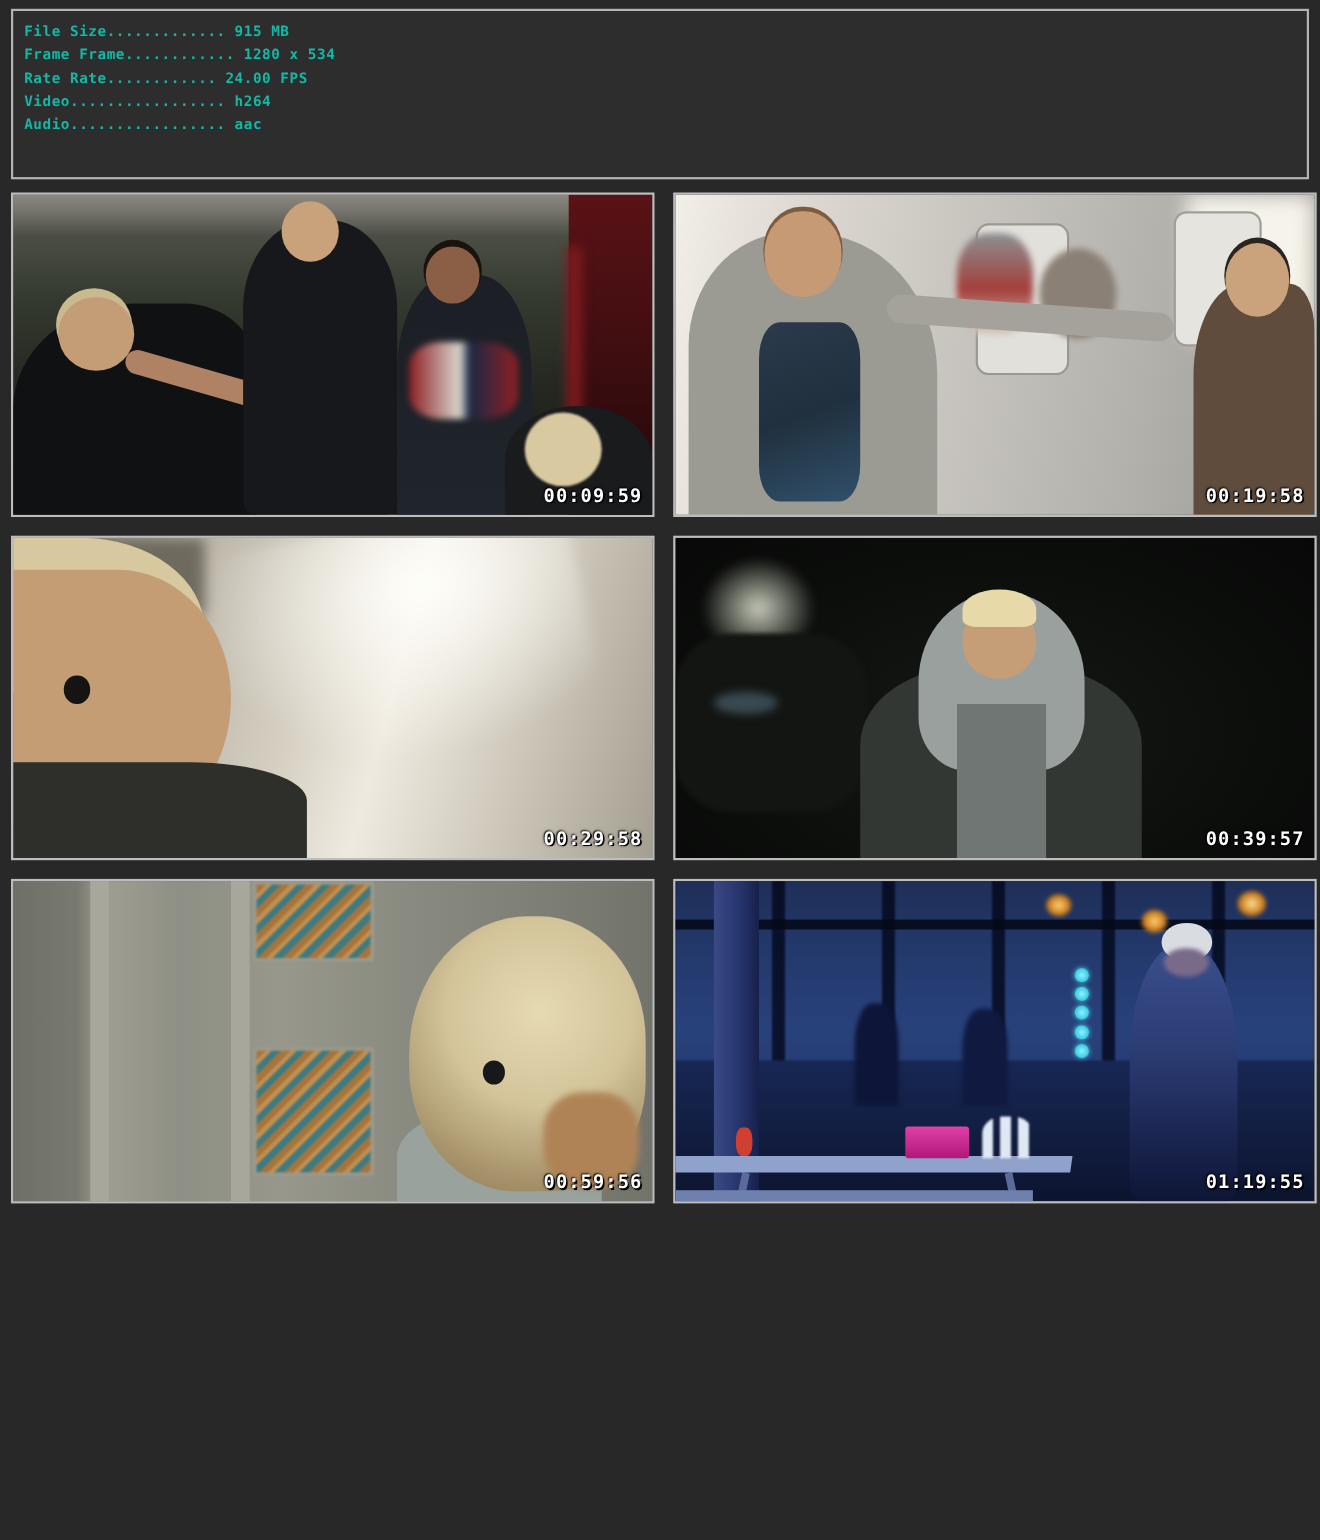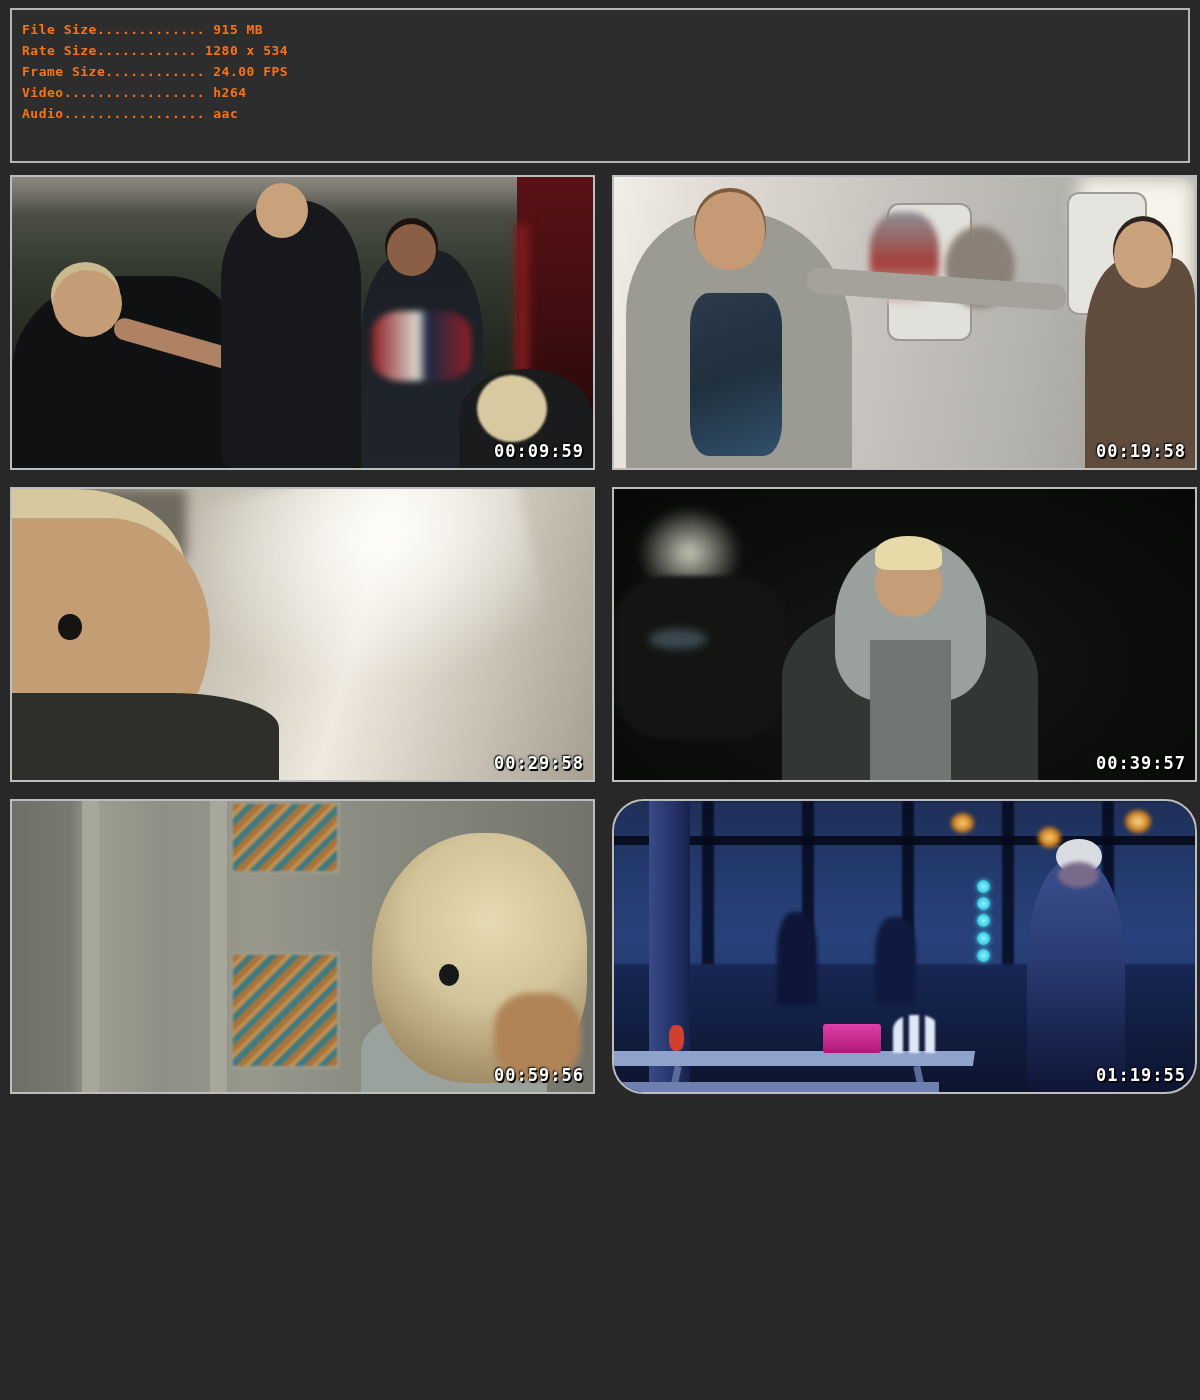--- a/index.html
+++ b/index.html
@@ -14,21 +14,21 @@
     margin:8px 10px 0 10px;
     height:155px;
     box-sizing:border-box;
     background:#2d2d2d;
     border:2px solid #b4b4b4;
     padding:9px 0 0 10px;
   }
   .info-row{
     font-size:13px;
     font-weight:bold;
-    color:#f97316;
+    color:#14b8a6;
     line-height:21px;
     letter-spacing:.5px;
     white-space:pre;
   }
   .info-row .iv{margin-left:.62em;}
   
   .grid{
     margin:12px 10px 0 10px;
     display:grid;
     grid-template-columns:585px 585px;
@@ -127,21 +127,21 @@
   .s7 .b2{right:1.5%;top:16%;width:9%;height:62%;background:linear-gradient(#d8dedd,#b9c2c0);border:2px solid #e6ecea;background-image:repeating-linear-gradient(180deg,rgba(40,60,60,.5) 0 2px,transparent 2px 14px),repeating-linear-gradient(90deg,rgba(40,60,60,.5) 0 2px,transparent 2px 12px);}
   .s7 .b3{left:0;bottom:0;width:46%;height:56%;background:#2e3234;border-radius:0 50% 0 0;}
   .s7 .b4{left:5%;top:52%;width:31%;height:48%;background:#8d9392;border-radius:50% 50% 0 0;}
   .s7 .b5{left:20%;top:13%;width:20%;height:45%;background:#c79b74;border-radius:40% 55% 50% 40%;}
   .s7 .b6{left:18%;top:6%;width:22%;height:25%;background:#e4d7ad;border-radius:50% 50% 30% 20%;}
   .s7 .b7{right:8%;bottom:0;width:31%;height:72%;background:#2b2a26;border-radius:40% 30% 0 0;}
   .s7 .b8{right:15%;bottom:0;width:17%;height:38%;background:repeating-linear-gradient(180deg,#8a6c50 0 8px,#5e4a3a 8px 14px,#b8ab96 14px 18px);filter:blur(1px);}
   .s7 .b9{right:15.5%;top:5%;width:13%;height:35%;background:#c89e79;border-radius:45%;}
   .s7 .b10{right:13.5%;top:-2%;width:17%;height:22%;background:#7b5c3b;border-radius:40% 40% 50% 50%;}
   
-  .s8{background:linear-gradient(180deg,#0b1128 0%,#132148 24%,#1a2c5c 46%,#15234c 66%,#0c142e 100%);border-radius:32px;}
+  .s8{background:linear-gradient(180deg,#0b1128 0%,#132148 24%,#1a2c5c 46%,#15234c 66%,#0c142e 100%);}
   .s8 .b1{left:0;top:0;width:100%;height:56%;background:repeating-linear-gradient(90deg,rgba(72,112,190,.32) 0 88px,rgba(8,14,38,.85) 88px 100px);filter:blur(1px);}
   .s8 .b2{left:0;top:12%;width:100%;height:3%;background:rgba(5,10,25,.9);}
   .s8 .b3{left:6%;top:0;width:7%;height:100%;background:linear-gradient(90deg,#3a4a85,#25336b 60%,#16204a);}
   .s8 .b4{left:58%;top:4%;width:4%;height:7%;background:radial-gradient(#ffd27a,#c87818 60%,rgba(200,120,24,0));filter:blur(2px);border-radius:50%;}
   .s8 .b5{left:73%;top:9%;width:4%;height:7%;background:radial-gradient(#ffd27a,#c87818 60%,rgba(200,120,24,0));filter:blur(2px);border-radius:50%;}
   .s8 .b6{left:88%;top:3%;width:4.5%;height:8%;background:radial-gradient(#ffe09a,#c87818 60%,rgba(200,120,24,0));filter:blur(2px);border-radius:50%;}
   .s8 .b18{left:28%;top:38%;width:7%;height:32%;background:#0d1638;border-radius:40% 40% 0 0;filter:blur(2px);}
   .s8 .b19{left:45%;top:40%;width:7%;height:30%;background:#101a40;border-radius:40% 40% 0 0;filter:blur(2px);}
   .s8 .cdot{position:absolute;left:62.5%;width:13px;height:13px;background:radial-gradient(#8ff2ff,#35c8e0 70%);border-radius:50%;box-shadow:0 0 5px #49d6e8;}
   .s8 .d1{top:27%;} .s8 .d2{top:33%;} .s8 .d3{top:39%;} .s8 .d4{top:45%;} .s8 .d5{top:51%;}
@@ -154,22 +154,22 @@
   .s8 .b14{left:9.5%;bottom:14%;width:2.5%;height:9%;background:#d04030;border-radius:40%;}
   .s8 .b15{right:12%;top:20%;width:17%;height:80%;background:linear-gradient(180deg,#3a4f8c 0%,#2c3d75 40%,#1a2550 75%,#0e1536 100%);border-radius:45% 45% 10% 10%;}
   .s8 .b16{right:16%;top:13%;width:8%;height:12%;background:#d9dde2;border-radius:50%;}
   .s8 .b17{right:16.5%;top:21%;width:7%;height:9%;background:#7a6a8a;border-radius:50%;filter:blur(2px);}
 </style>
 </head>
 <body>
 
 <div class="info-box">
   <div class="info-row"><span>File Size.............</span><span class="iv">915 MB</span></div>
-  <div class="info-row"><span>Rate Size............</span><span class="iv">1280 x 534</span></div>
-  <div class="info-row"><span>Frame Size............</span><span class="iv">24.00 FPS</span></div>
+  <div class="info-row"><span>Frame Frame............</span><span class="iv">1280 x 534</span></div>
+  <div class="info-row"><span>Rate Rate............</span><span class="iv">24.00 FPS</span></div>
   <div class="info-row"><span>Video.................</span><span class="iv">h264</span></div>
   <div class="info-row"><span>Audio.................</span><span class="iv">aac</span></div>
 </div>
 
 <div class="grid">
 
   <figure class="shot s1">
     <div class="bl b1"></div>
     <div class="bl b2"></div>
     <div class="bl b8"></div>

